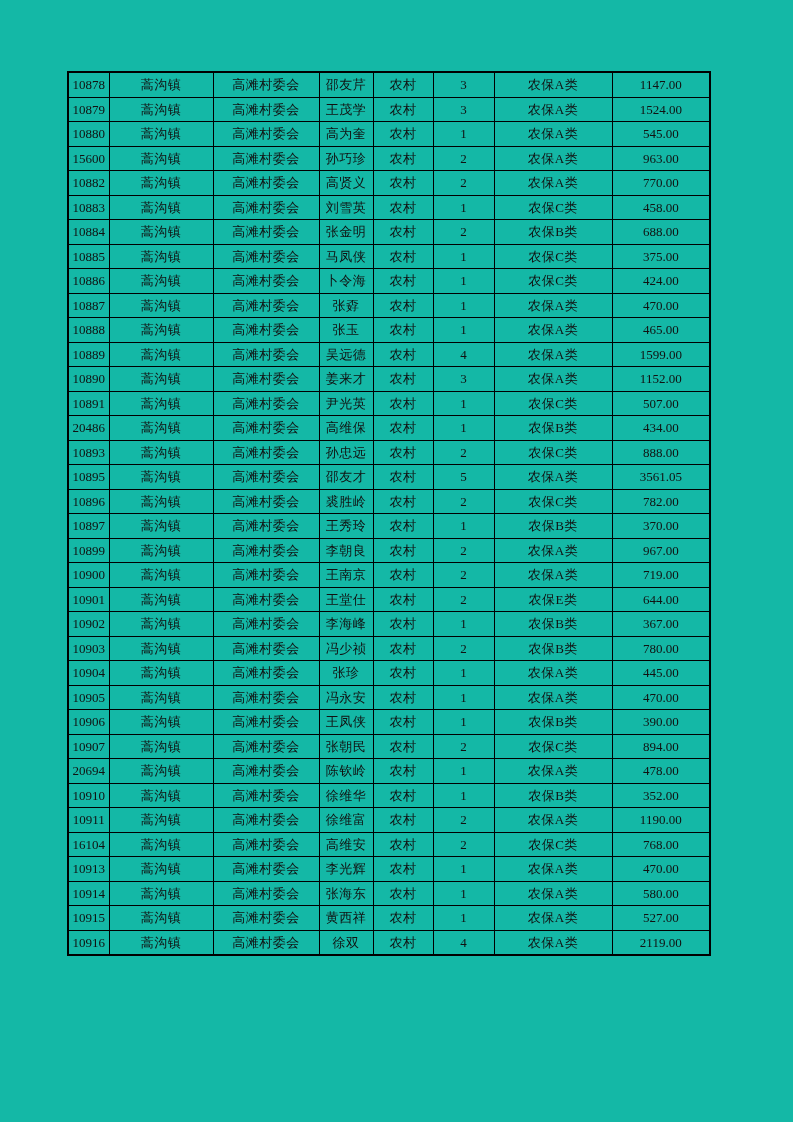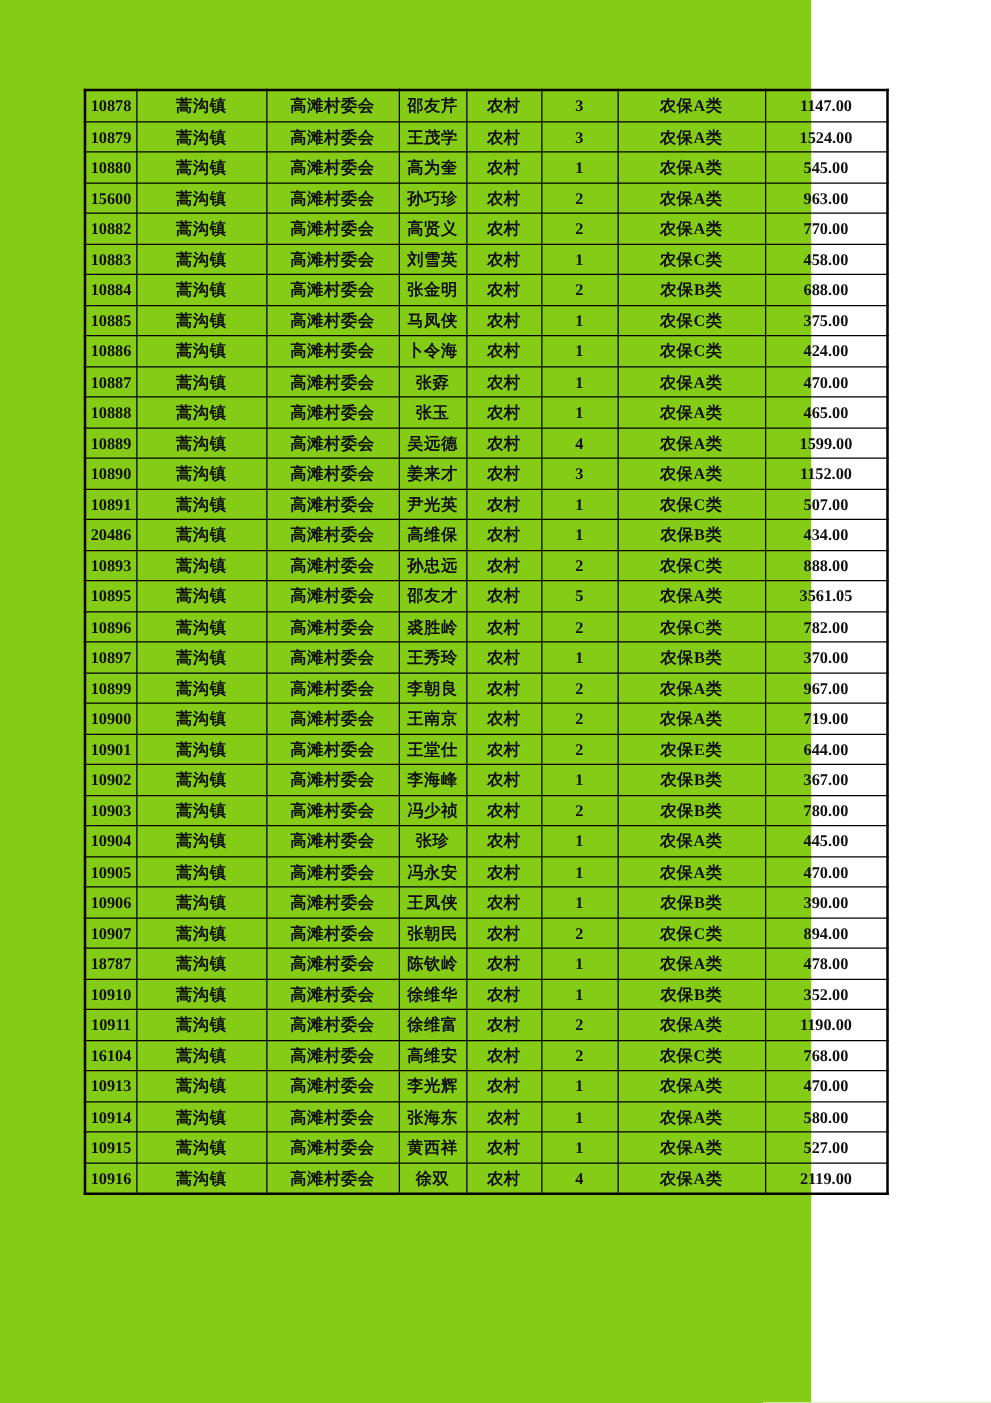--- a/index.html
+++ b/index.html
@@ -11,24 +11,23 @@
     width: 793px;
     height: 1122px;
     position: relative;
     font-family: "Liberation Serif", "DejaVu Serif", serif;
     color: #111111;
   }
   .page {
     position: absolute;
     left: 0;
     top: 0;
-    width: 649px;
+    width: 793px;
     height: 1122px;
-    background: #84cc16;
-    font-weight: bold;
+    background: #14b8a6;
   }
   table.data-table {
     position: absolute;
     left: 67px;
     top: 71px;
     width: 642px;
     border-collapse: collapse;
     table-layout: fixed;
     border: 2px solid #000000;
   }
@@ -339,21 +338,21 @@
           <td class="num">10907</td>
           <td>蒿沟镇</td>
           <td>高滩村委会</td>
           <td>张朝民</td>
           <td>农村</td>
           <td class="num">2</td>
           <td>农保C类</td>
           <td class="num">894.00</td>
         </tr>
         <tr>
-          <td class="num">18787</td>
+          <td class="num">20694</td>
           <td>蒿沟镇</td>
           <td>高滩村委会</td>
           <td>陈钦岭</td>
           <td>农村</td>
           <td class="num">1</td>
           <td>农保A类</td>
           <td class="num">478.00</td>
         </tr>
         <tr>
           <td class="num">10910</td>

